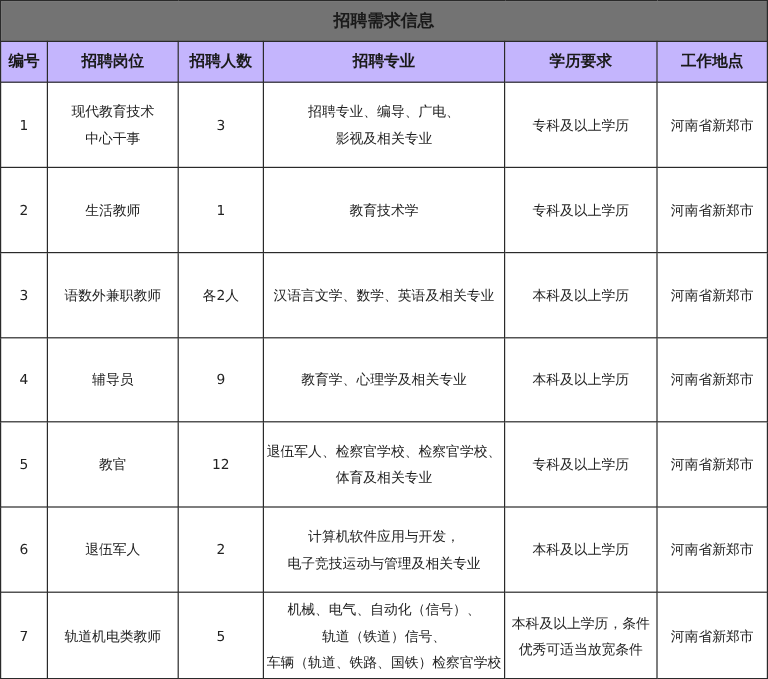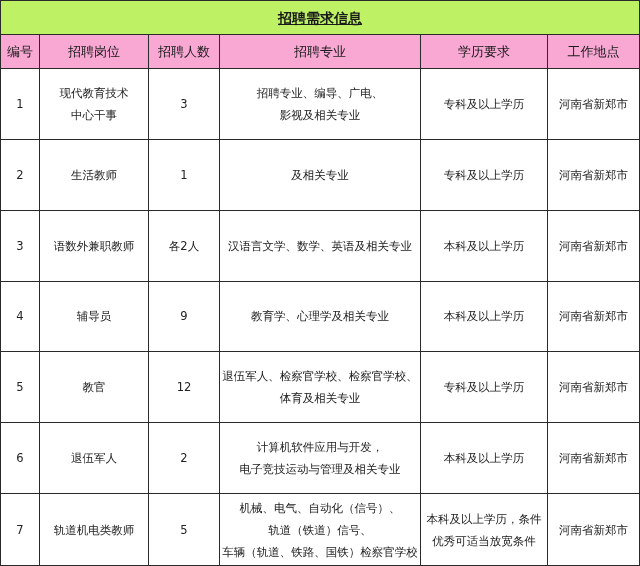--- a/index.html
+++ b/index.html
@@ -13,32 +13,31 @@
     font-size: 11.5px;
   }
   table.recruit td, table.recruit th {
     border: 1.5px solid #2a2a2a;
     text-align: center;
     vertical-align: middle;
     padding: 0 2px;
     line-height: 22px;
   }
   .title-row th {
-    background: #bef264;
+    background: #737373;
     height: 33px;
     font-size: 14px;
     font-weight: bold;
     color: #1a1a1a;
-    text-decoration: underline;
   }
   .head-row th {
-    background: #f9a8d4;
+    background: #c4b5fd;
     height: 33px;
     font-size: 13px;
-    font-weight: normal;
+    font-weight: bold;
     color: #1a1a1a;
   }
   tbody td { height: 69px; background: #fff; }
   tbody tr.last td { height: 70px; }
   .line { display: block; }
 </style>
 </head>
 <body>
 
 <table class="recruit">
@@ -75,21 +74,21 @@
           <span class="line">招聘专业、编导、广电、</span>
           <span class="line">影视及相关专业</span>
         </td>
       <td>专科及以上学历</td>
       <td>河南省新郑市</td>
     </tr>
     <tr>
       <td>2</td>
       <td>生活教师</td>
       <td>1</td>
-      <td>及相关专业</td>
+      <td>教育技术学</td>
       <td>专科及以上学历</td>
       <td>河南省新郑市</td>
     </tr>
     <tr>
       <td>3</td>
       <td>语数外兼职教师</td>
       <td>各2人</td>
       <td>汉语言文学、数学、英语及相关专业</td>
       <td>本科及以上学历</td>
       <td>河南省新郑市</td>

